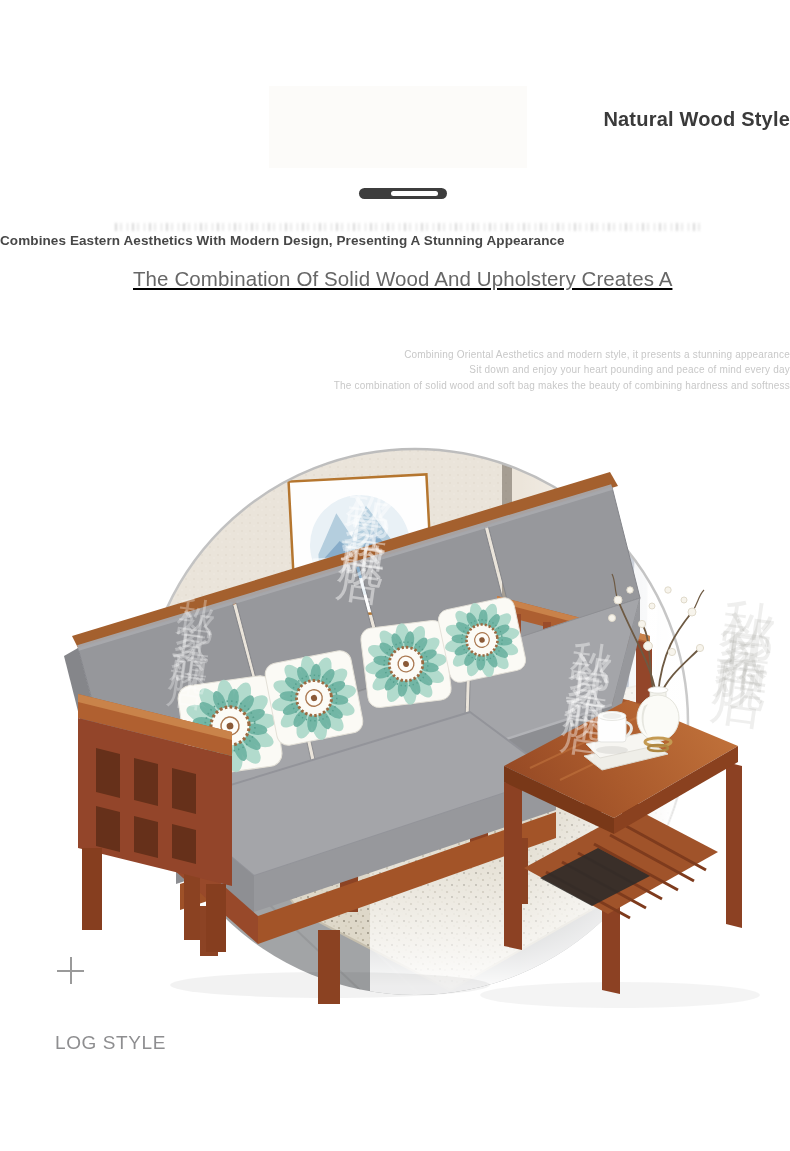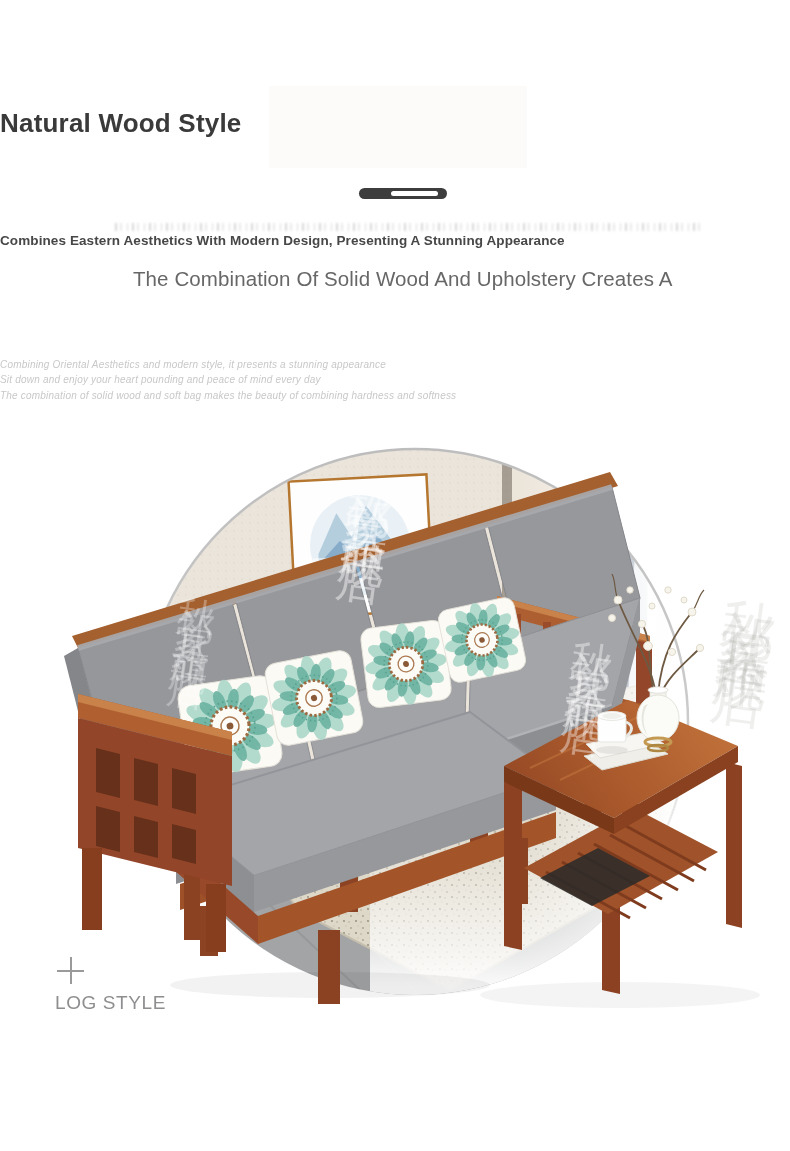--- a/index.html
+++ b/index.html
@@ -3,53 +3,53 @@
 <meta charset="utf-8">
 <style>
   html,body { margin:0; padding:0; background:#ffffff; }
   .page {
     position:relative; width:790px; height:1151px; overflow:hidden;
     background:#ffffff; font-family:"Liberation Sans","DejaVu Sans",sans-serif;
   }
   .title-halo { position:absolute; left:269px; top:86px; width:258px; height:82px; background:#fcfbf9; }
   .page-title {
     position:absolute; left:0; top:108px; width:100%; margin:0;
-    text-align:left; font-size:26px; font-weight:700; color:#3a3a3a; letter-spacing:0.2px;
+    text-align:right; font-size:20px; font-weight:700; color:#3a3a3a; letter-spacing:0.2px;
   }
   .divider { position:absolute; left:359px; top:188px; width:88px; height:11px; background:#3d3d3d; border-radius:6px; }
   .divider-inner { position:absolute; right:9px; top:3px; width:47px; height:5px; background:#ffffff; border-radius:3px; }
   .noise-line {
     position:absolute; left:115px; top:223px; width:585px; height:8px; opacity:0.42; filter:blur(1px);
     background:repeating-linear-gradient(90deg, rgba(110,110,110,.65) 0 2px, rgba(0,0,0,0) 2px 5px,
       rgba(140,140,140,.45) 5px 7px, rgba(0,0,0,0) 7px 12px, rgba(90,90,90,.5) 12px 13px, rgba(0,0,0,0) 13px 17px);
   }
   .tagline {
     position:absolute; left:0; top:233px; width:100%; margin:0; 
     font-size:13.5px; font-weight:700; color:#474747; letter-spacing:0.1px; white-space:nowrap;
   }
-  .description { position:absolute; left:133px; top:267px; width:625px; }
+  .description { position:absolute; left:133px; top:267px; width:625px;text-decoration:underline; }
   .description .line { font-size:20.5px; line-height:24.5px; font-weight:500; color:#676767; letter-spacing:0.1px; white-space:nowrap; }
-  .subtext { position:absolute; left:0; top:357px; width:100%; text-align:left;font-style:italic; }
+  .subtext { position:absolute; left:0; top:347px; width:100%; text-align:right; }
   .subtext .line { font-size:10px; line-height:15.4px; color:#c8c8c8; letter-spacing:0.2px; }
   .photo { position:absolute; left:0; top:0; width:790px; height:1151px; }
   .photo svg { position:absolute; left:0; top:0; }
   .wm {
     position:absolute; writing-mode:vertical-rl; pointer-events:none; overflow:hidden;
     font-size:46px; letter-spacing:12px; color:rgba(255,255,255,0.45); transform:rotate(8deg);
     font-family:"DejaVu Sans",sans-serif; user-select:none;
   }
   .wm-1 { left:316px; top:446px; height:460px; }
   .wm-2 { left:540px; top:606px; height:450px; color:rgba(255,255,255,0.40); font-size:42px; }
   .wm-3 { left:694px; top:556px; height:390px; color:rgba(110,106,100,0.11); font-size:54px; }
   .wm-4 { left:148px; top:566px; height:420px; color:rgba(255,255,255,0.30); font-size:38px; }
   .footer-plus { position:absolute; left:57px; top:957px; width:27px; height:27px; }
   .footer-plus i { position:absolute; background:#9a9a9a; }
   .footer-plus .h { left:0; top:13px; width:27px; height:1.6px; }
   .footer-plus .v { left:13px; top:0; width:1.6px; height:27px; }
-  .brand { position:absolute; left:55px; top:991px; }
+  .brand { position:absolute; left:55px; top:1031px; }
   .brand .line { font-size:19px; line-height:23.5px; color:#8e8e90; letter-spacing:0.6px; white-space:nowrap; }
 </style>
 </head>
 <body>
 
 <div class="page">
 
   <div class="title-halo"></div>
   <h1 class="page-title">Natural Wood Style</h1>
 

